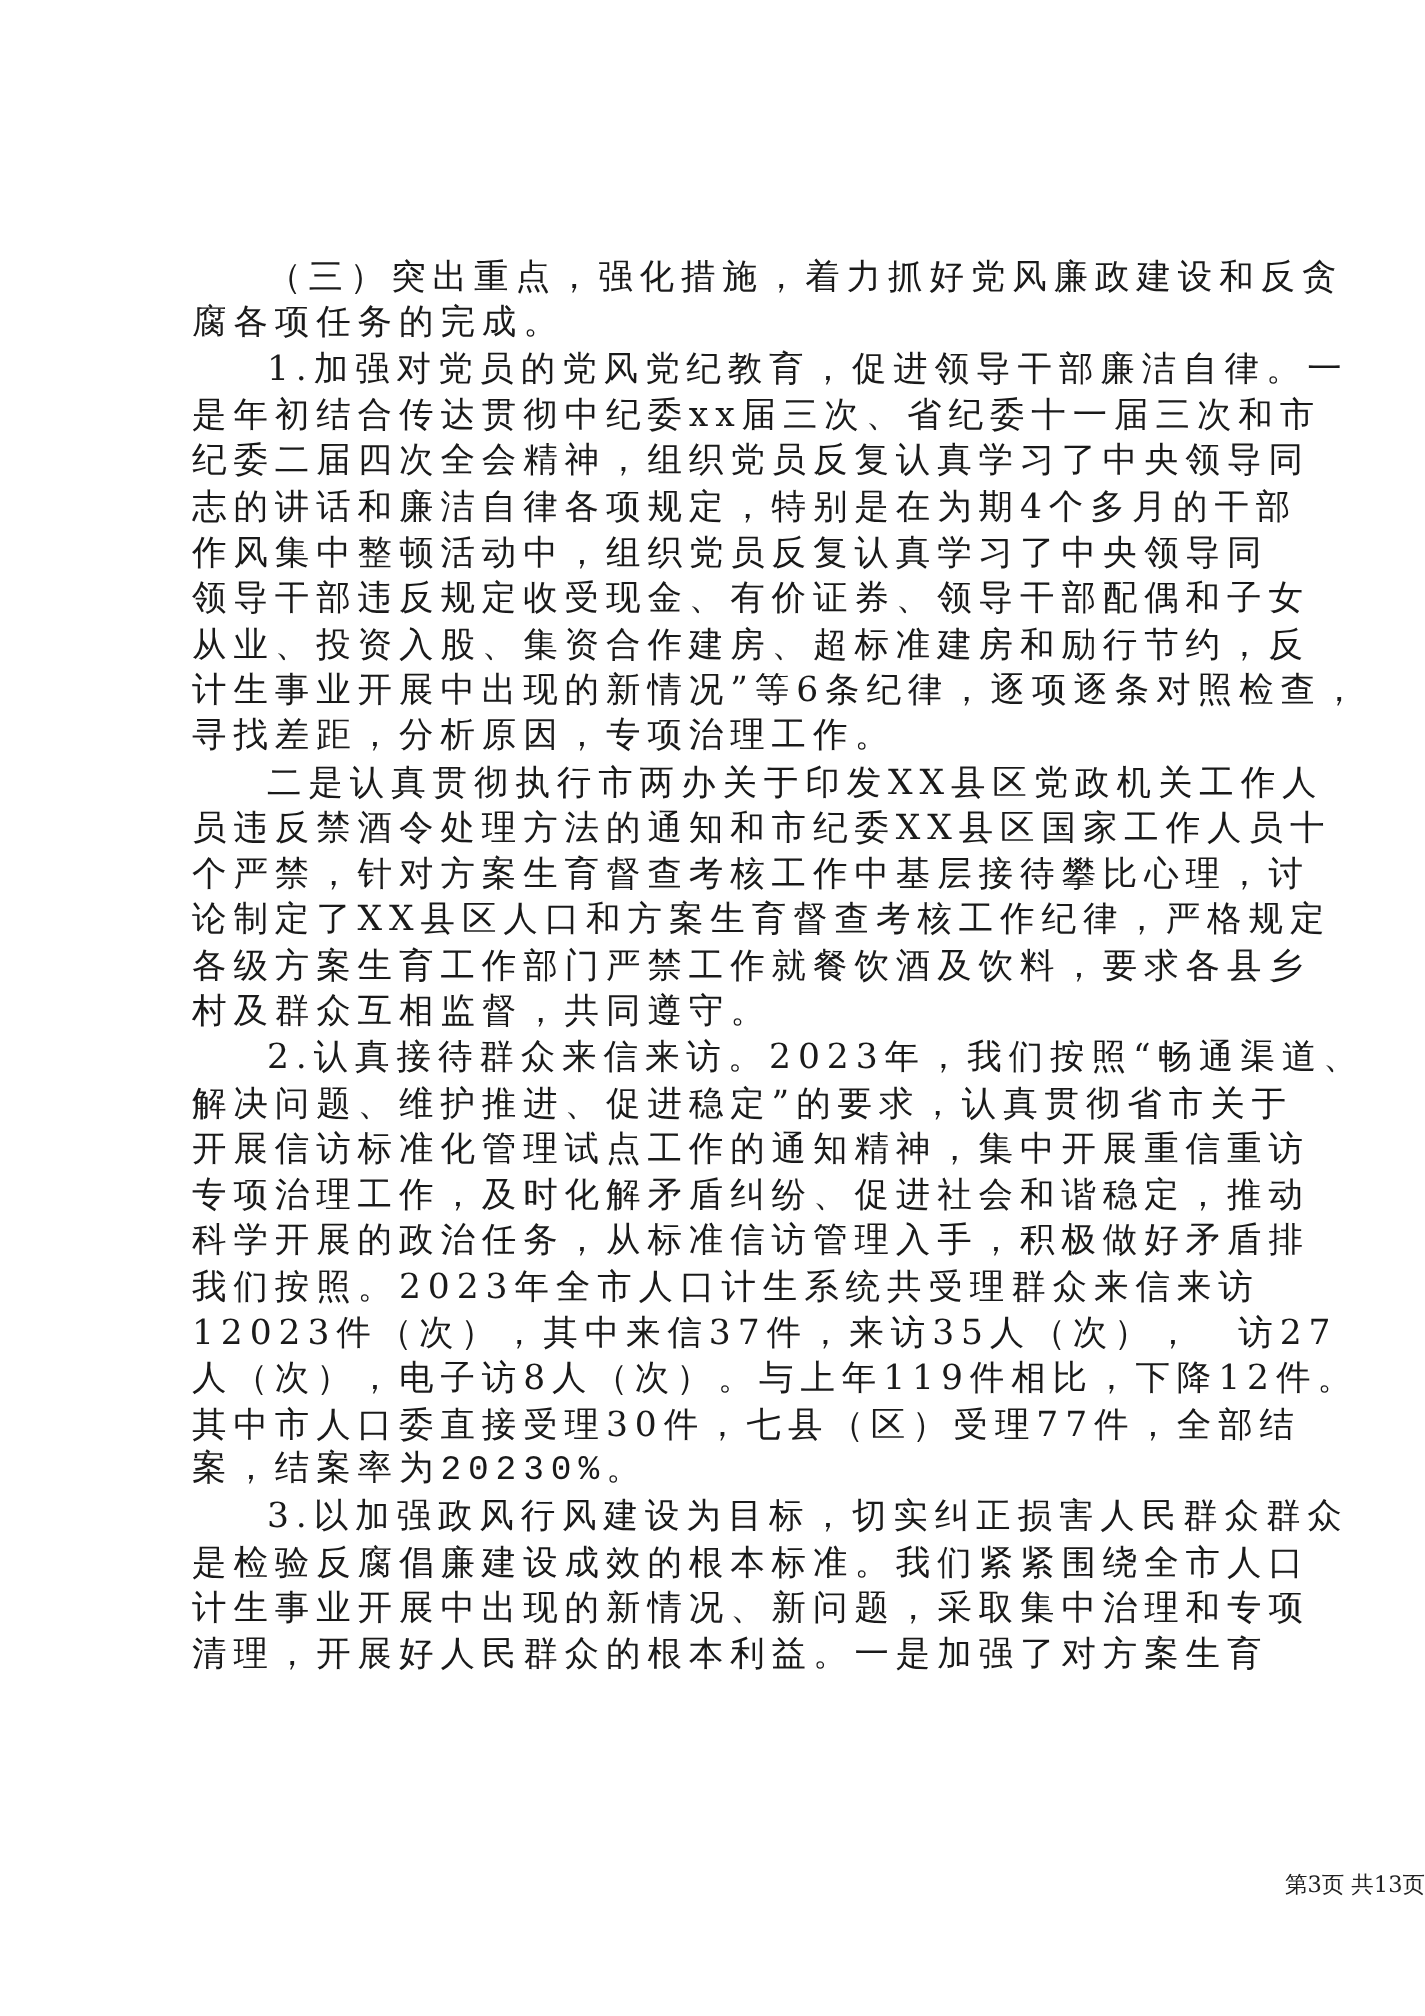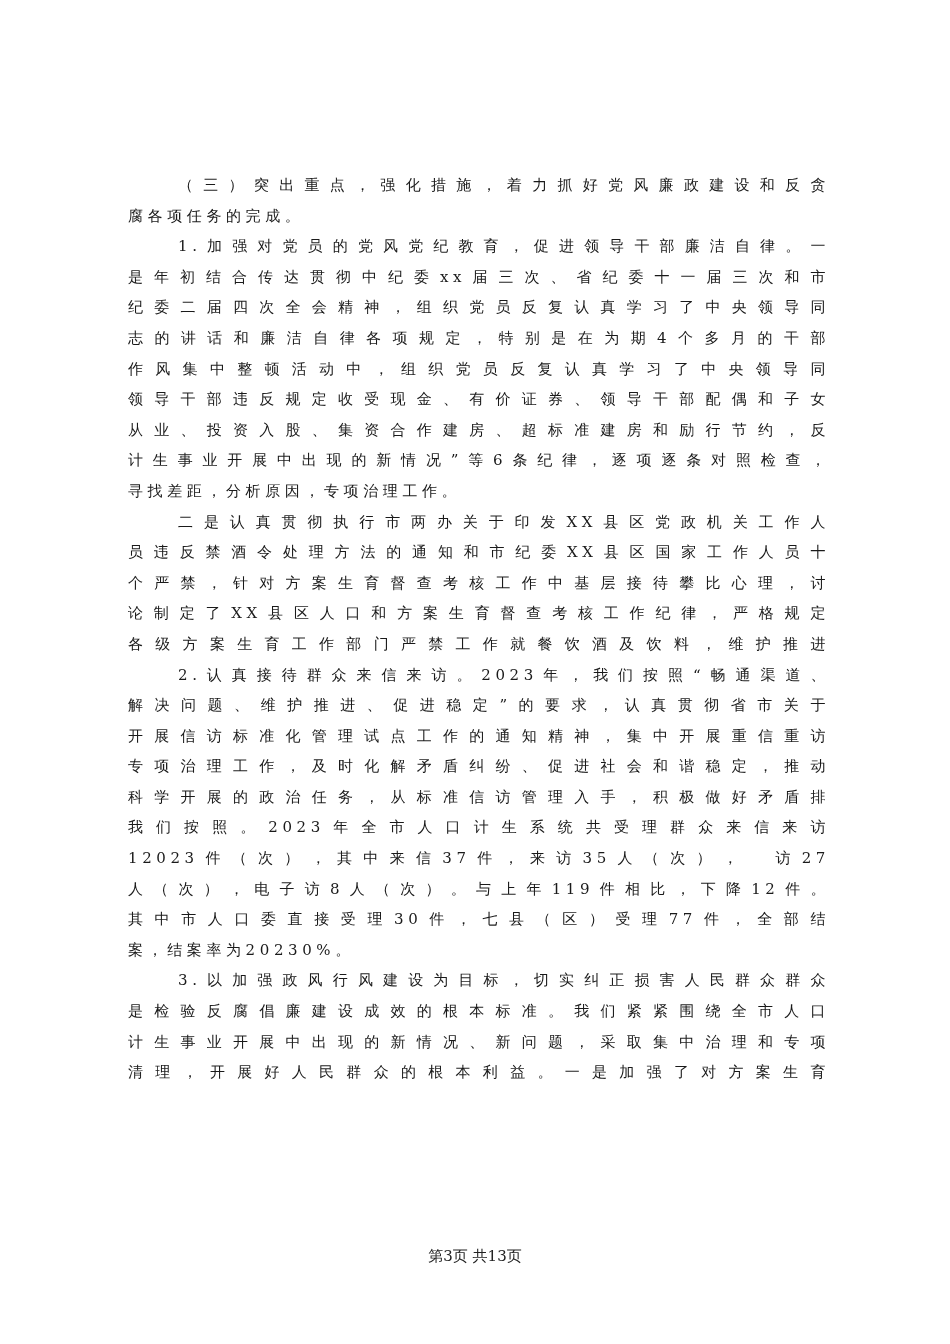--- a/index.html
+++ b/index.html
@@ -1,23 +1,23 @@
 <!DOCTYPE html>
 <html><head>
 <meta charset="utf-8">
 <style>
   html, body { margin: 0; padding: 0; background: #ffffff; }
   body { width: 950px; height: 1344px; position: relative; overflow: hidden;
          font-family: "DejaVu Serif", "Liberation Serif", serif; color: #1a1a1a; }
   .page { position: absolute; left: 128px; top: 170px; width: 702px; }
-  .line { height: 30.6px; line-height: 30.6px; font-size: 15px; white-space: nowrap;
+  .line { height: 30.6px; line-height: 30.6px; font-size: 23px; white-space: nowrap;
           letter-spacing: 4.6px; text-align: justify; text-align-last: justify; }
-  .line.last { text-align-last: left; }
+  .line.last { text-align-last: left; font-family: Liberation Mono, monospace; }
   .indent { padding-left: 50px; }
-  .footer { position: absolute; top: 1247px; left: 0; width: 950px; text-align: center;
+  .footer { position: absolute; top: 1247px; left: 0; width: 950px; text-align: right;
             font-size: 15px; color: #222; }
 </style>
 </head>
 <body>
 
 <div class="page" id="doc">
     <div class="line indent">（三）突出重点，强化措施，着力抓好党风廉政建设和反贪</div>
     <div class="line last">腐各项任务的完成。</div>
     <div class="line indent">1.加强对党员的党风党纪教育，促进领导干部廉洁自律。一</div>
     <div class="line">是年初结合传达贯彻中纪委xx届三次、省纪委十一届三次和市</div>
@@ -25,21 +25,22 @@
     <div class="line">志的讲话和廉洁自律各项规定，特别是在为期4个多月的干部</div>
     <div class="line">作风集中整顿活动中，组织党员反复认真学习了中央领导同</div>
     <div class="line">领导干部违反规定收受现金、有价证券、领导干部配偶和子女</div>
     <div class="line">从业、投资入股、集资合作建房、超标准建房和励行节约，反</div>
     <div class="line">计生事业开展中出现的新情况”等6条纪律，逐项逐条对照检查，</div>
     <div class="line last">寻找差距，分析原因，专项治理工作。</div>
     <div class="line indent">二是认真贯彻执行市两办关于印发XX县区党政机关工作人</div>
     <div class="line">员违反禁酒令处理方法的通知和市纪委XX县区国家工作人员十</div>
     <div class="line">个严禁，针对方案生育督查考核工作中基层接待攀比心理，讨</div>
     <div class="line">论制定了XX县区人口和方案生育督查考核工作纪律，严格规定</div>
-    <div class="line">各级方案生育工作部门严禁工作就餐饮酒及饮料，维护推进</div>
+    <div class="line">各级方案生育工作部门严禁工作就餐饮酒及饮料，要求各县乡</div>
+    <div class="line last">村及群众互相监督，共同遵守。</div>
     <div class="line indent">2.认真接待群众来信来访。2023年，我们按照“畅通渠道、</div>
     <div class="line">解决问题、维护推进、促进稳定”的要求，认真贯彻省市关于</div>
     <div class="line">开展信访标准化管理试点工作的通知精神，集中开展重信重访</div>
     <div class="line">专项治理工作，及时化解矛盾纠纷、促进社会和谐稳定，推动</div>
     <div class="line">科学开展的政治任务，从标准信访管理入手，积极做好矛盾排</div>
     <div class="line">我们按照。2023年全市人口计生系统共受理群众来信来访</div>
     <div class="line">12023件（次），其中来信37件，来访35人（次），　访27</div>
     <div class="line">人（次），电子访8人（次）。与上年119件相比，下降12件。</div>
     <div class="line">其中市人口委直接受理30件，七县（区）受理77件，全部结</div>
     <div class="line last">案，结案率为20230%。</div>

